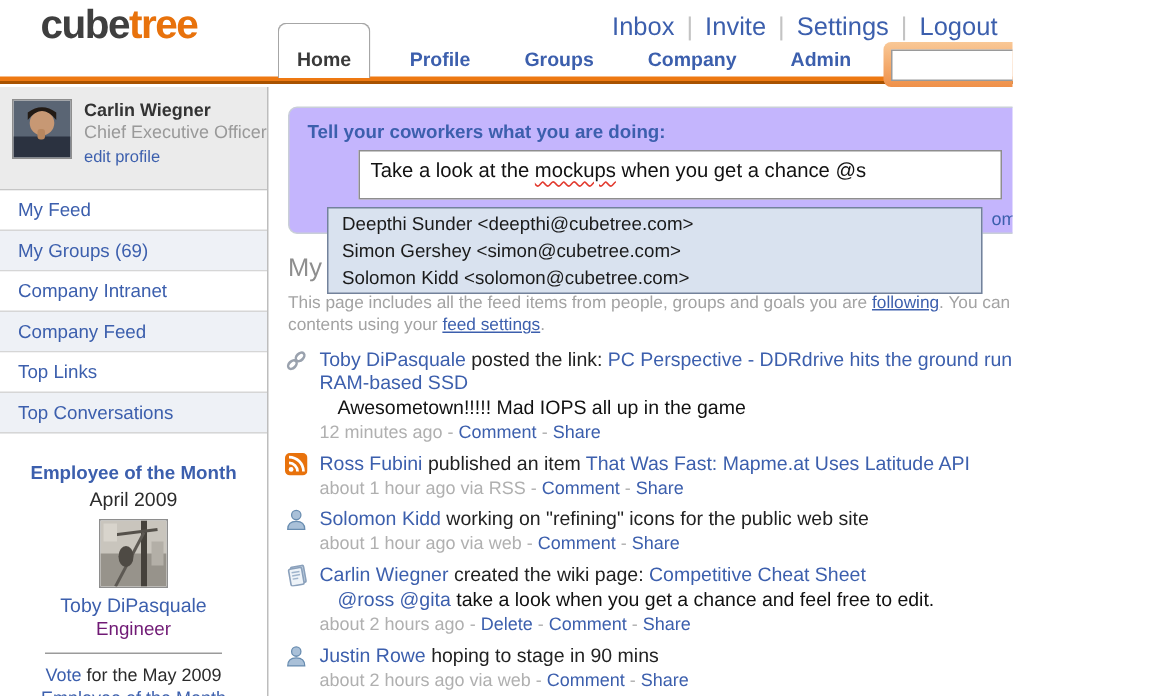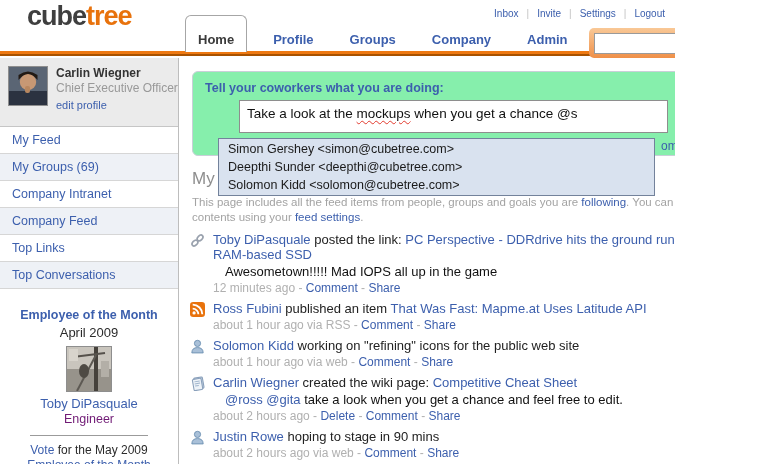--- a/index.html
+++ b/index.html
@@ -4,21 +4,21 @@
 <style>
   * { margin:0; padding:0; box-sizing:border-box; }
   html,body { background:#fff; }
   .page { position:relative; width:675px; height:464px; background:#fff; overflow:hidden;
           font-family:"Liberation Sans", sans-serif; }
   a { text-decoration:none; cursor:pointer; }
 
   
   .logo { position:absolute; left:27px; top:1px; font-size:27px; font-weight:bold; letter-spacing:-1px; }
   .logo .cube { color:#3f3f3f; } .logo .tree { color:#e8720c; }
-  .toplinks { position:absolute; right:10px; top:8px; font-size:10px; display:flex; align-items:center; }
+  .toplinks { position:absolute; right:10px; top:8px; font-size:17px; display:flex; align-items:center; }
   .toplinks a { color:#3c5fad; }
   .toplinks .sep { color:#c3c3c3; margin:0 8px; }
 
   .tabs { position:absolute; left:185px; top:29px; height:23px; display:flex; align-items:flex-end; z-index:2; }
   .tab { font-size:13px; font-weight:bold; color:#3c5fad; margin-right:36px; padding:4px 0 5px; cursor:pointer; }
   .tab.active { background:#fff; border:1px solid #a6a6a6; border-bottom:none; border-radius:6px 6px 0 0;
                 padding:16px 12px 5px; color:#3a3a3a; margin-right:26px; }
   .orangebar { position:absolute; left:0; top:51px; width:783px; height:5px; background:#ee7912;
                border-bottom:2px solid #a85200; z-index:1; }
 
@@ -48,39 +48,39 @@
   .emp-photo { width:46px; height:46px; border:1px solid #8e8e8e; margin:6px auto 0; display:block; }
   .emp-name { font-size:13px; color:#3c5fad; margin-top:4px; }
   .emp-role { font-size:12.5px; color:#701a75; margin-top:1px; }
   .emp-divider { width:118px; border-top:1px solid #9b9b9b; margin:9px auto 7px; }
   .emp-vote { font-size:12px; color:#2b2b2b; line-height:15px; }
   .emp-vote a { color:#3c5fad; }
 
   
   .main { position:absolute; left:180px; top:58px; width:590px; height:406px;
           border-right:1px solid #cfcfcf; padding:13px 14px 0 12px; }
-  .statusbox { background:#86efac; border:1px solid #c9cfd8; border-radius:6px; padding:9px 12px 16px; height:85px; }
+  .statusbox { background:#c4b5fd; border:1px solid #c9cfd8; border-radius:6px; padding:9px 12px 16px; height:85px; }
   .prompt { font-size:12.5px; font-weight:bold; color:#3c5fad; }
   .statusrow { display:flex; margin-top:5px;padding-left:34px; }
   .fake-input { width:448px; height:33px; background:#fff; border:1px solid #8e8e8e; font-size:13.5px;
                 color:#111; padding:5px 7px; white-space:nowrap; overflow:hidden; cursor:text; }
   .misspell { text-decoration:underline wavy #e23a2e; text-decoration-thickness:1px; text-underline-offset:2px; }
   .postbtn { width:64px; height:33px; margin-left:13px;
              background:linear-gradient(#8ba3d6 0%,#47669f 48%,#2e4f9e 52%,#2d4c97 100%);
              border:1px solid #24407c; border-radius:4px; color:#fff; font-weight:bold; font-size:14.5px;
              font-family:"Liberation Sans",sans-serif; cursor:pointer; }
   .hint-om { position:absolute; left:661px; top:139px; font-size:12px; color:#3c5fad; z-index:6; }
 
   .dropdown { position:absolute; left:218px; top:138px; width:437px; background:#d9e2ef;
               border:1px solid #73829b; z-index:20; padding:1px 0; }
   .dd-item { font-size:12.5px; color:#1a1a1a; line-height:18px; padding:0 9px; white-space:nowrap; cursor:pointer; }
 
   .myheading { font-size:17px; color:#8e8e8e; margin-top:13px; }
   .desc { font-size:11.5px; color:#a3a3a3; margin-top:6px; width:578px; line-height:15px; }
-  .desc a { color:#3c5fad; }
+  .desc a { color:#3c5fad;text-decoration:underline; }
 
   .feed { margin-top:7px; }
   .feed-item { position:relative; padding-left:21px; margin-bottom:6px; }
   .ficon { position:absolute; left:-2px; top:1px; width:15px; height:15px; }
   .ftitle { font-size:13px; line-height:15px; max-width:550px; color:#222; }
   .ftitle a { color:#3c5fad; }
   .fcomment { font-size:13px; color:#111; margin:2px 0 0 12px; line-height:15px; }
   .fcomment a { color:#3c5fad; }
   .fmeta { font-size:12px; color:#b0b0b0; margin-top:2px; line-height:14px; }
   .fmeta a { color:#3c5fad; }
@@ -236,18 +236,18 @@
             </svg></span>
           <div class="ftitle"><a>Justin Rowe</a><span> hoping to stage in 90 mins</span></div>
           <div class="fmeta"><span>about 2 hours ago via web</span><span> - </span><a>Comment</a><span> - </span><a>Share</a></div>
         </div>
       </div>
   </div>
 
   <span class="hint-om">om</span>
 
   <div class="dropdown" id="dropdown">
+      <div class="dd-item">Deepthi Sunder &lt;deepthi@cubetree.com&gt;</div>
       <div class="dd-item">Simon Gershey &lt;simon@cubetree.com&gt;</div>
-      <div class="dd-item">Deepthi Sunder &lt;deepthi@cubetree.com&gt;</div>
       <div class="dd-item">Solomon Kidd &lt;solomon@cubetree.com&gt;</div>
     </div>
 
 </div>
 
 </body></html>

